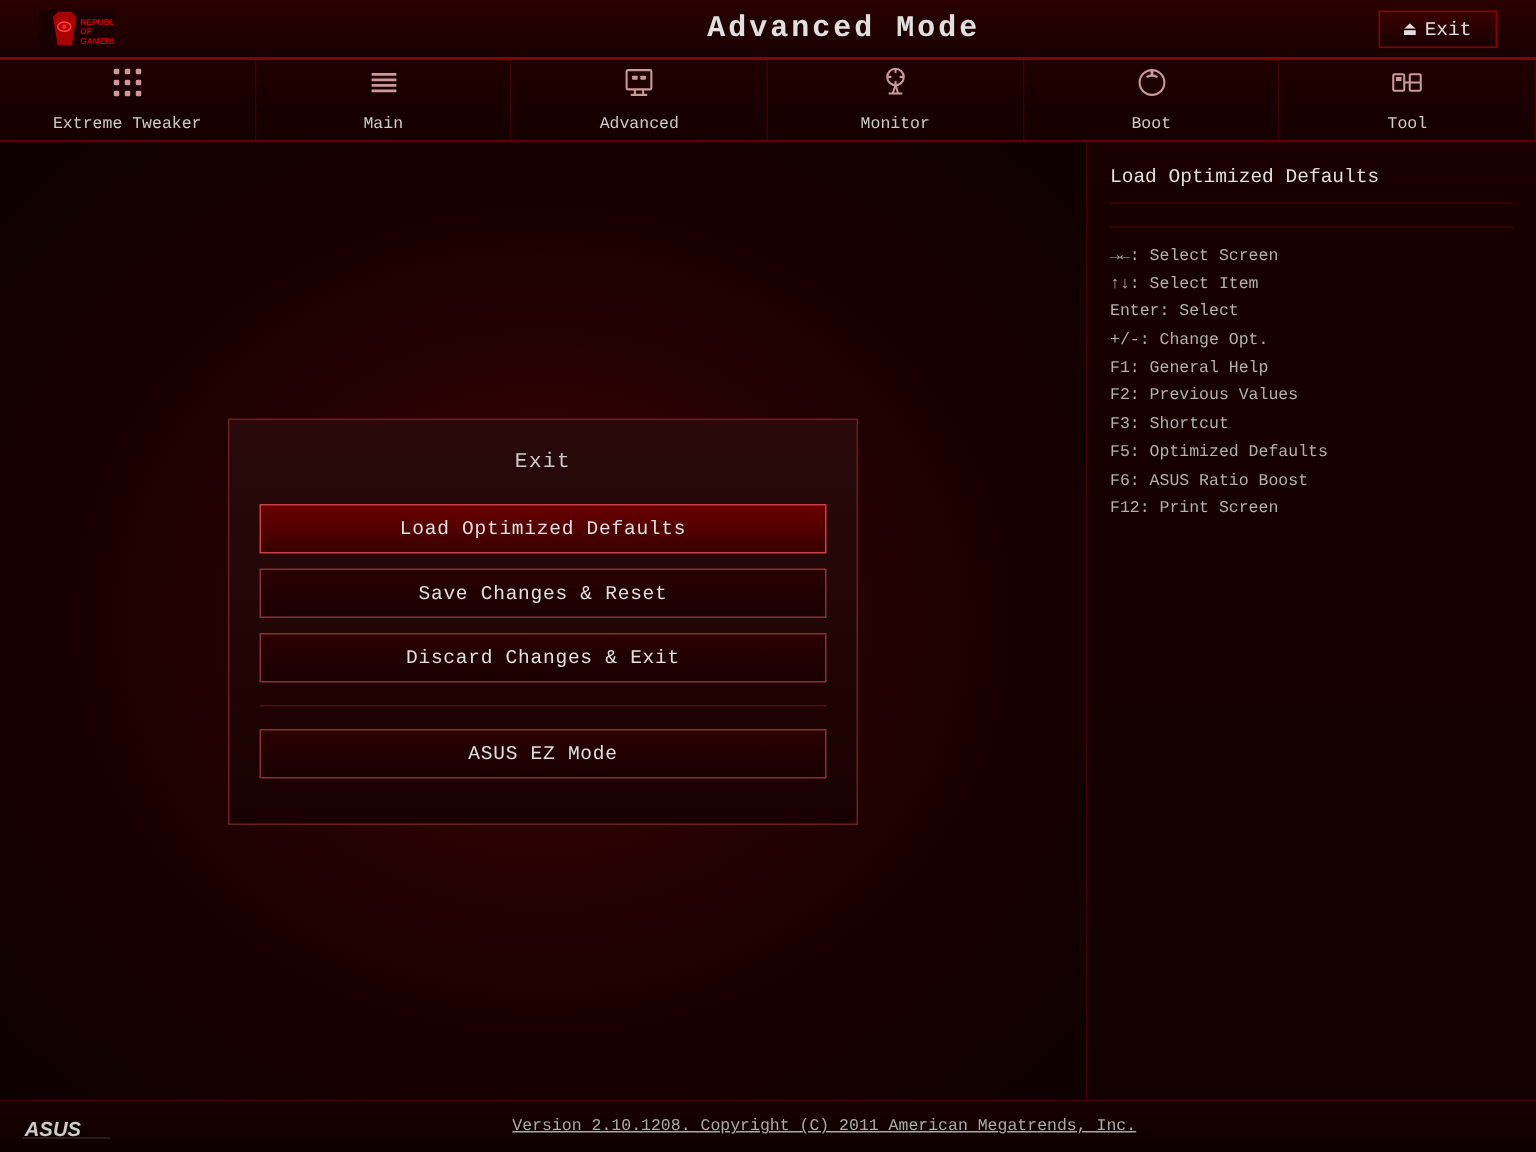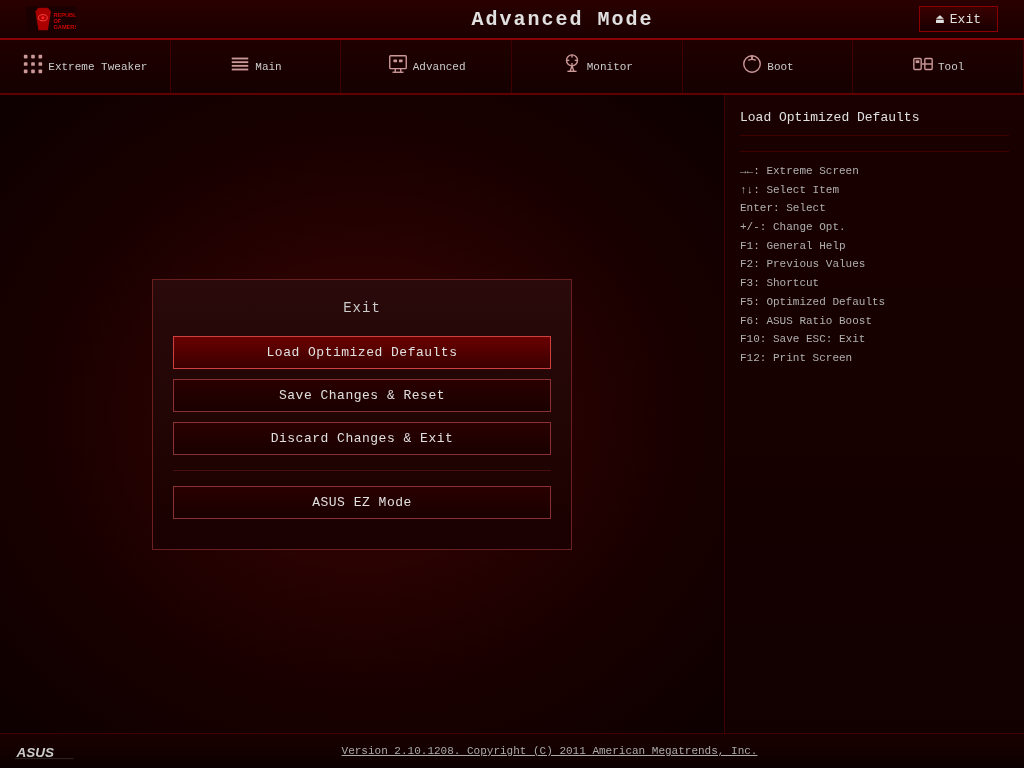--- a/index.html
+++ b/index.html
@@ -61,21 +61,21 @@
     #nav-tabs {
       display: flex;
       background: linear-gradient(180deg, #2a0202 0%, #1a0000 100%);
       border-bottom: 2px solid #600000;
       height: 55px;
     }
 
     .nav-tab {
       flex: 1;
       display: flex;
-      flex-direction: row;
+      flex-direction: column;
       align-items: center;
       justify-content: center;
       gap: 4px;
       cursor: pointer;
       border-right: 1px solid #400000;
       color: #ccc;
       font-size: 11px;
       padding: 5px;
       background: linear-gradient(180deg, #200000 0%, #150000 100%);
     }
@@ -339,30 +339,29 @@
       <button class="dialog-btn">ASUS EZ Mode</button>
     </div>
   </div>
 
   <div id="right-panel">
     <div id="help-title">Load Optimized Defaults</div>
 
     <hr id="right-panel-divider">
 
     <div id="key-hints">
-      <div class="key-hint">→←: Extreme Screen</div>
+      <div class="key-hint">→←: Select Screen</div>
       <div class="key-hint">↑↓: Select Item</div>
       <div class="key-hint">Enter: Select</div>
       <div class="key-hint">+/-: Change Opt.</div>
       <div class="key-hint">F1: General Help</div>
       <div class="key-hint">F2: Previous Values</div>
       <div class="key-hint">F3: Shortcut</div>
       <div class="key-hint">F5: Optimized Defaults</div>
       <div class="key-hint">F6: ASUS Ratio Boost</div>
-      <div class="key-hint">F10: Save  ESC: Exit</div>
       <div class="key-hint">F12: Print Screen</div>
     </div>
   </div>
 
 </div>
 
 <div id="footer">
   <svg id="footer-logo" viewBox="0 0 80 25" xmlns="http://www.w3.org/2000/svg">
     <text x="2" y="20" fill="#cccccc" font-size="18" font-family="Arial" font-weight="bold" font-style="italic">ASUS</text>
     <line x1="0" y1="22" x2="78" y2="22" stroke="#666" stroke-width="0.5"></line>

